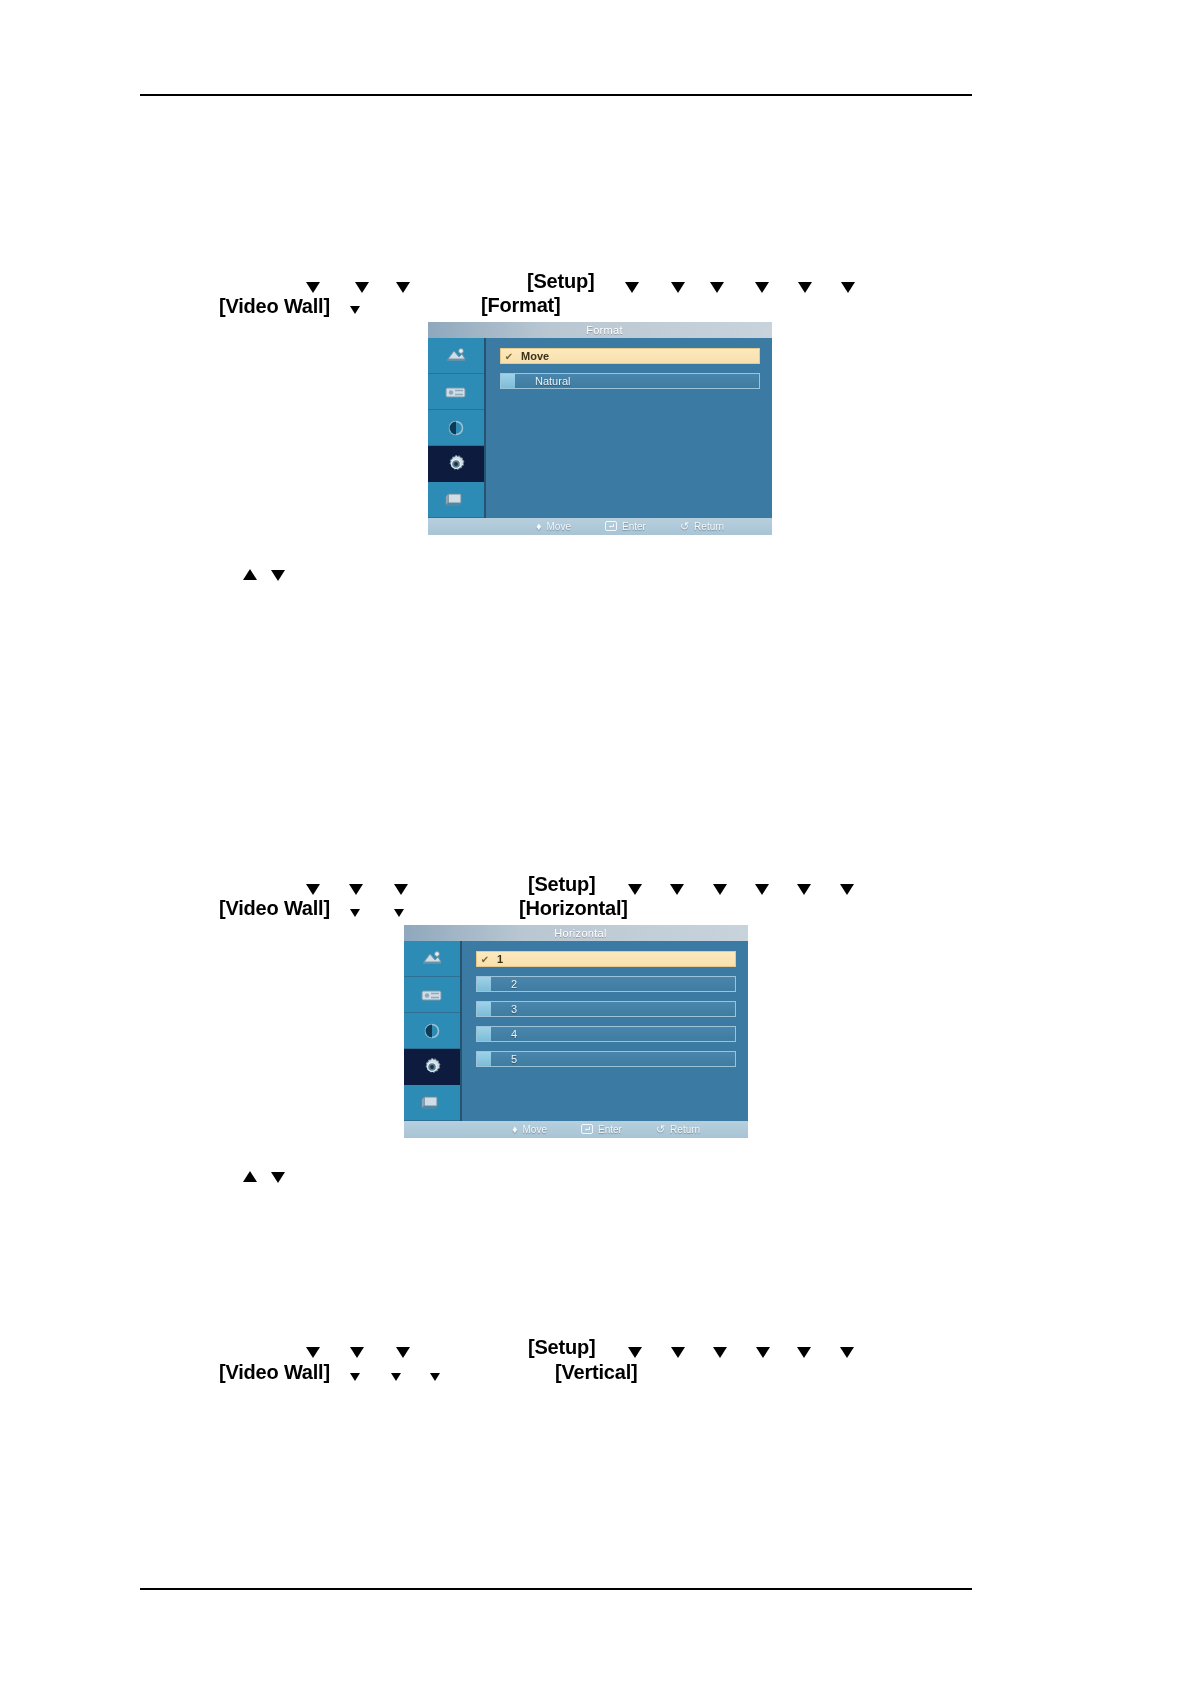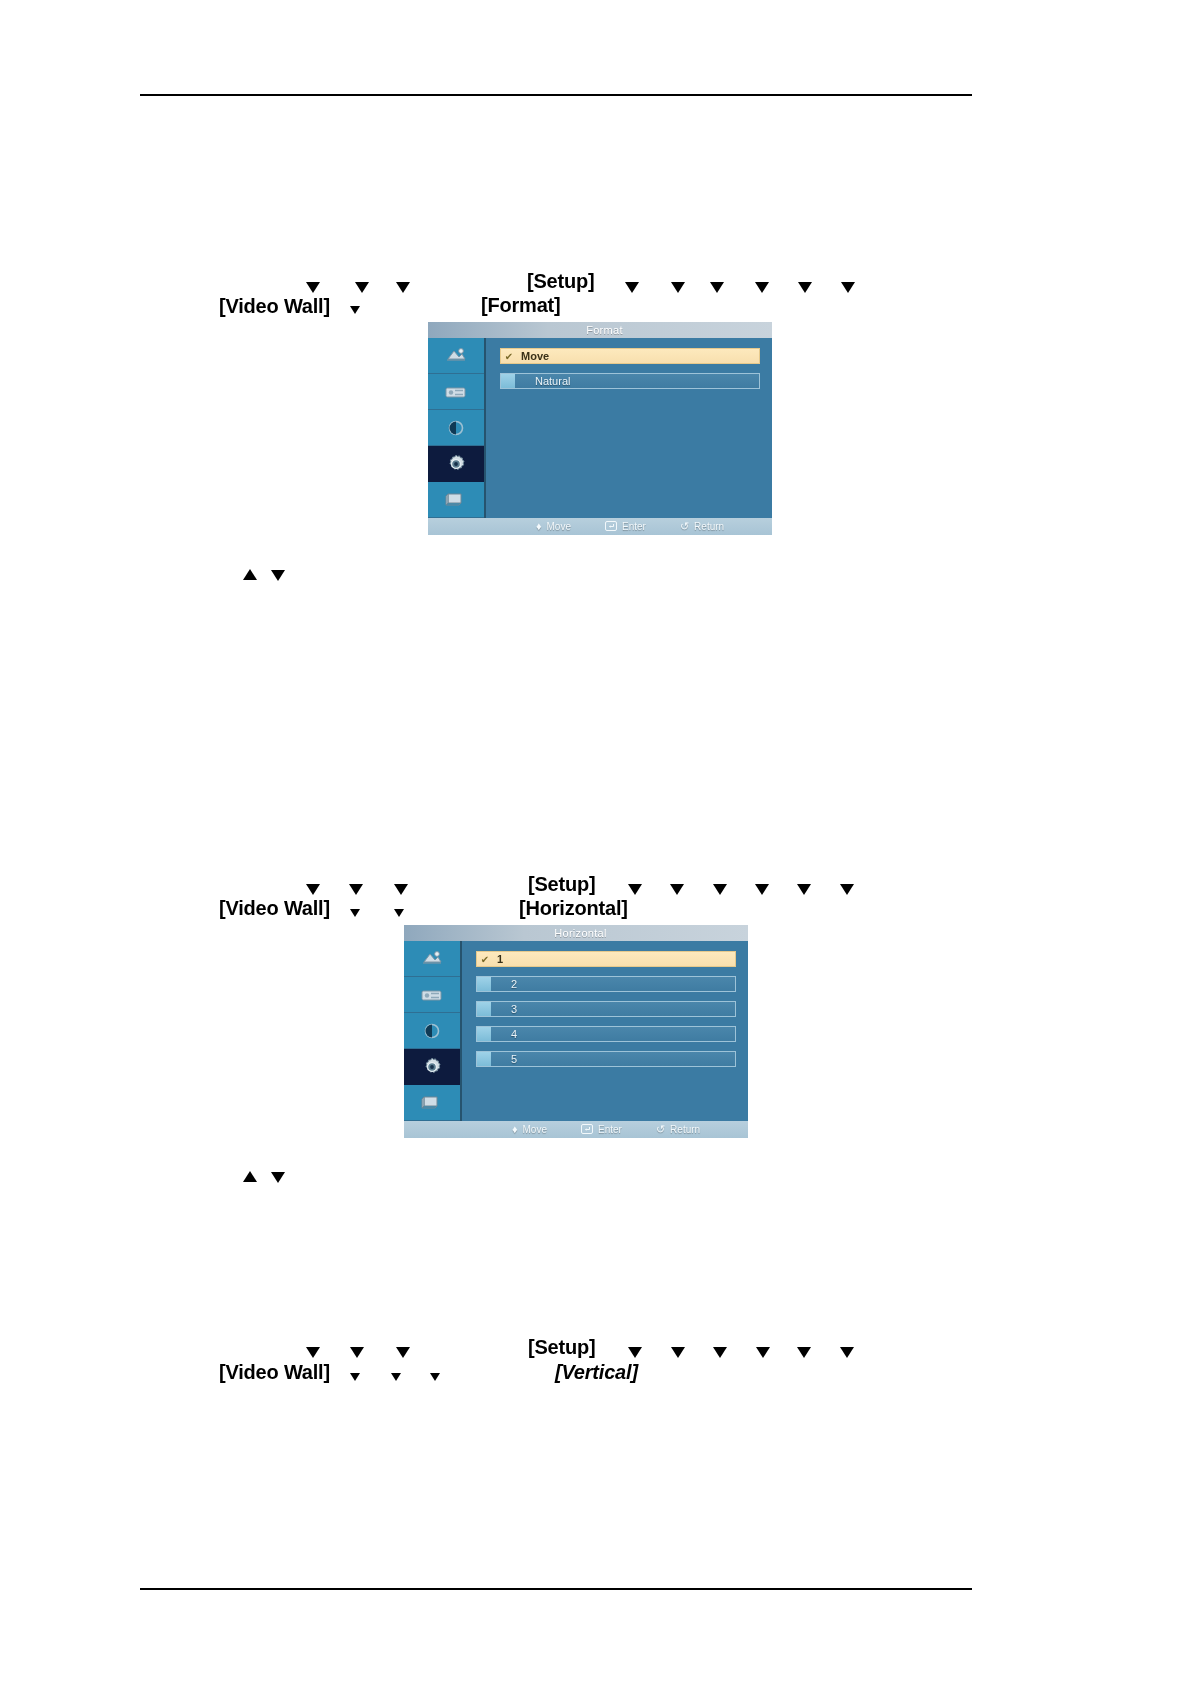--- a/index.html
+++ b/index.html
@@ -407,16 +407,16 @@
     <div class="abs" style="left:671px;top:1343px;"><span class="arrow-down"></span></div>
     <div class="abs" style="left:713px;top:1343px;"><span class="arrow-down"></span></div>
     <div class="abs" style="left:756px;top:1343px;"><span class="arrow-down"></span></div>
     <div class="abs" style="left:797px;top:1343px;"><span class="arrow-down"></span></div>
     <div class="abs" style="left:840px;top:1343px;"><span class="arrow-down"></span></div>
 
     <div class="abs btnlabel" style="left:219px;top:1361px;">[Video Wall]</div>
     <div class="abs" style="left:350px;top:1367px;"><span class="arrow-down arrow-small"></span></div>
     <div class="abs" style="left:391px;top:1367px;"><span class="arrow-down arrow-small"></span></div>
     <div class="abs" style="left:430px;top:1367px;"><span class="arrow-down arrow-small"></span></div>
-    <div class="abs btnlabel" style="left:555px;top:1361px;font-style:italic;">[Vertical]</div>
+    <div class="abs btnlabel" style="left:555px;top:1361px;">[Vertical]</div>
   </div>
 
 </div>
 
 </body></html>

